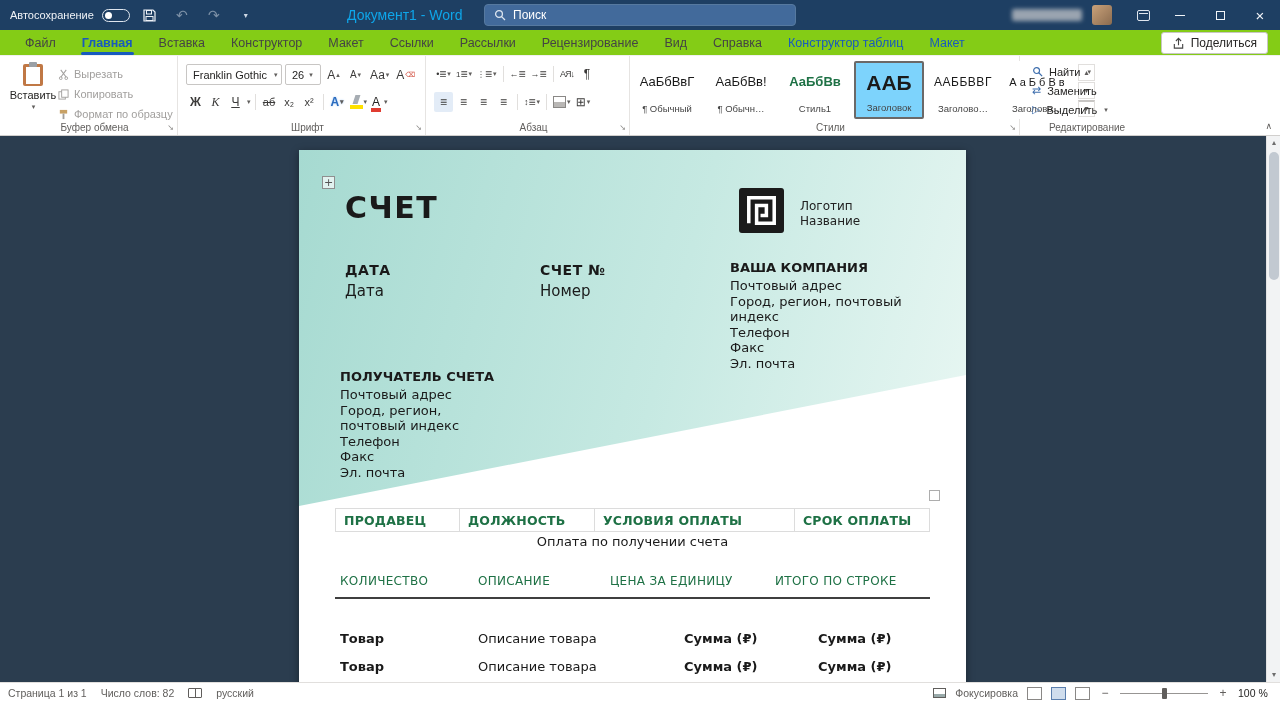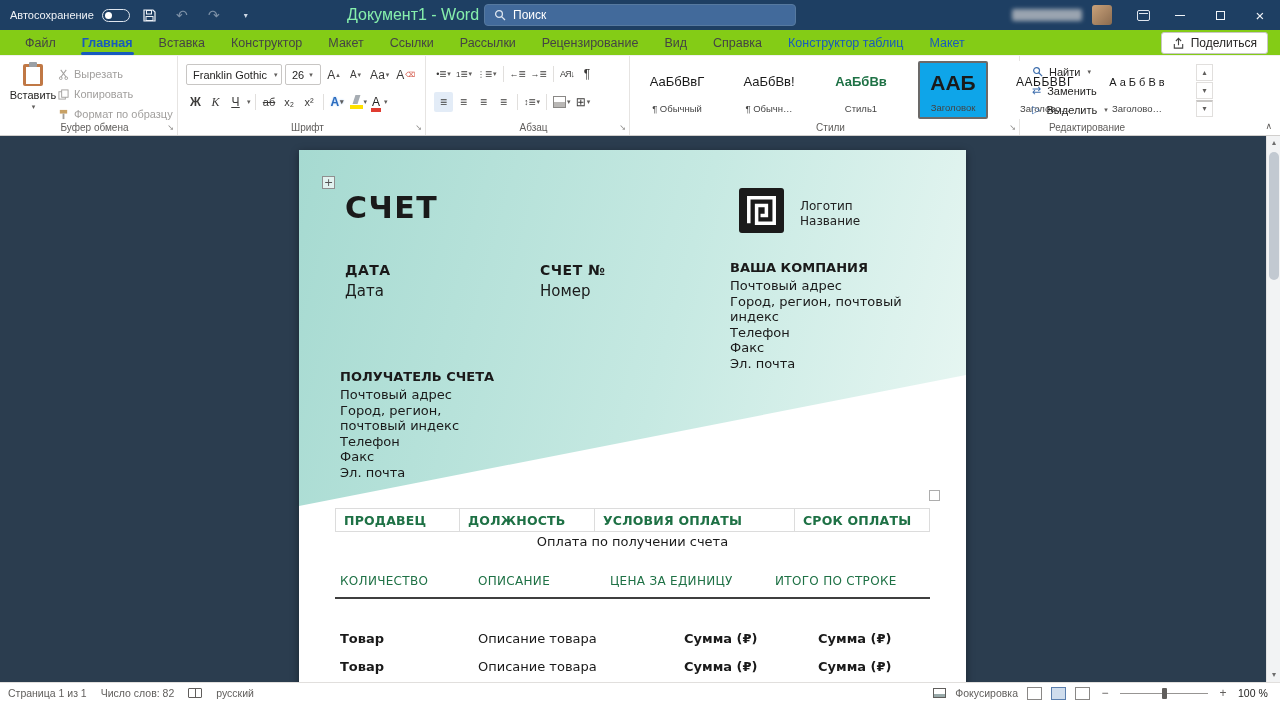--- a/index.html
+++ b/index.html
@@ -8,21 +8,21 @@
 
   
   .titlebar { position:absolute; left:0; top:0; width:1280px; height:30px; background:#1e3f63; color:#fff; }
   .tb-left { position:absolute; left:10px; top:0; height:30px; display:flex; align-items:center; gap:8px; }
   .tb-text { font-size:11px; color:#f0f3f7; }
   .toggle { width:28px; height:13px; border:1px solid #dfe6ee; border-radius:7px; position:relative; display:inline-block; }
   .toggle .knob { position:absolute; left:2px; top:2px; width:7px; height:7px; border-radius:50%; background:#fff; }
   .tb-btn { width:24px; height:24px; display:flex; align-items:center; justify-content:center; font-size:14px; color:#eef2f7; }
   .tb-btn.dim { opacity:.45; }
   .tb-dd { font-size:8px; color:#cfd9e6; }
-  .doc-title { position:absolute; left:347px; top:0; line-height:30px; font-size:16px; color:#86efac; white-space:nowrap; }
+  .doc-title { position:absolute; left:347px; top:0; line-height:30px; font-size:14px; color:#0ea5e9; white-space:nowrap; }
   .searchbox { position:absolute; left:50%; transform:translateX(-50%); top:4px; width:312px; height:22px; background:#426a9b; border:1px solid #56799f; border-radius:4px; display:flex; align-items:center; gap:7px; padding:0 9px; color:#ffffff; font-size:12px; }
   .tb-right { position:absolute; right:0; top:0; height:30px; display:flex; align-items:center; }
   .blur-name { width:70px; height:12px; border-radius:2px; background:#9aa4b0; filter:blur(2px); margin-right:10px; }
   .avatar { width:20px; height:20px; border-radius:3px; background:linear-gradient(135deg,#caa27a,#8a6b4f); margin-right:14px; }
   .win-ic { width:34px; height:30px; display:flex; align-items:center; justify-content:center; color:#eef2f7; }
   .ribbonopt { width:13px; height:11px; border:1px solid #dfe6ee; border-radius:2px; position:relative; }
   .ribbonopt::after { content:""; position:absolute; left:1px; right:1px; top:2px; height:1px; background:#dfe6ee; }
   .win-btn { width:40px; height:30px; display:flex; align-items:center; justify-content:center; color:#f2f5f9; font-size:13px; }
   .max-box { width:9px; height:9px; border:1px solid #f2f5f9; }
   .min-line { width:10px; height:1px; background:#f2f5f9; }
@@ -61,21 +61,21 @@
   .fx-b { color:#2b6cbf; text-shadow:0 0 2px #9cc3f0; font-weight:bold; }
   .hl-ic { width:13px; height:14px; position:relative; }
   .hl-ic::before { content:""; position:absolute; top:0; left:4px; width:5px; height:9px; background:#a7adb3; transform:skewX(-18deg); }
   .hl-ic::after { content:""; position:absolute; bottom:0; left:0; right:0; height:4px; background:#ffe100; }
   .fc-ic { position:relative; font-size:12px; color:#252423; line-height:12px; }
   .fc-ic::after { content:""; position:absolute; left:-1px; right:-1px; bottom:-4px; height:4px; background:#e03c31; }
   .shade-ic { width:13px; height:12px; border:1px solid #8a8886; background:linear-gradient(#fff 55%, #b9b7b5 55%); }
 
   
   .stylecard { width:70px; height:58px; border:1px solid transparent; border-radius:2px; text-align:center; padding-top:9px; position:relative; background:#fff; }
-  .stylecard.sel { border:2px solid #6b6968; background:#0ea5e9; }
+  .stylecard.sel { border:2px solid #6b6968; background:#7dd3fc; }
   .sc-prev { font-size:13px; color:#1a1a1a; line-height:22px; white-space:nowrap; }
   .sc-prev.green { color:#1e7145; font-weight:bold; }
   .sc-prev.big { font-size:21px; font-weight:bold; }
   .sc-prev.caps { font-size:12px; letter-spacing:.5px; }
   .sc-prev.spaced { font-size:11px; }
   .sc-lbl { position:absolute; bottom:4px; left:0; right:0; font-size:9.5px; color:#444; white-space:nowrap; overflow:hidden; }
   .gal-btn { width:17px; height:17px; border:1px solid #e1dfdd; display:flex; align-items:center; justify-content:center; font-size:8px; color:#605e5c; background:#fff; }
 
   
   .ed-row { position:absolute; left:12px; height:19px; display:flex; align-items:center; gap:6px; font-size:11px; color:#252423; white-space:nowrap; }
@@ -309,21 +309,21 @@
           <span class="shade-ic"></span>
           <span class="dd">▾</span>
         </span>
       <span class="rb">⊞<span class="dd">▾</span></span>
     </div>
     <span class="rg-label">Абзац</span>
     <span class="launcher">↘</span>
   </div>
 
   <div class="rgroup" style="left:630px;width:390px;">
-    <div class="rrow" style="left:12px;top:5px;gap:22px;">
+    <div class="rrow" style="left:2px;top:5px;gap:4px;">
       <div class="stylecard">
         <div class="sc-prev">АаБбВвГ</div>
         <div class="sc-lbl">¶ Обычный</div>
       </div>
       <div class="stylecard">
         <div class="sc-prev">АаБбВв!</div>
         <div class="sc-lbl">¶ Обычн…</div>
       </div>
       <div class="stylecard">
         <div class="sc-prev green">АаБбВв</div>

